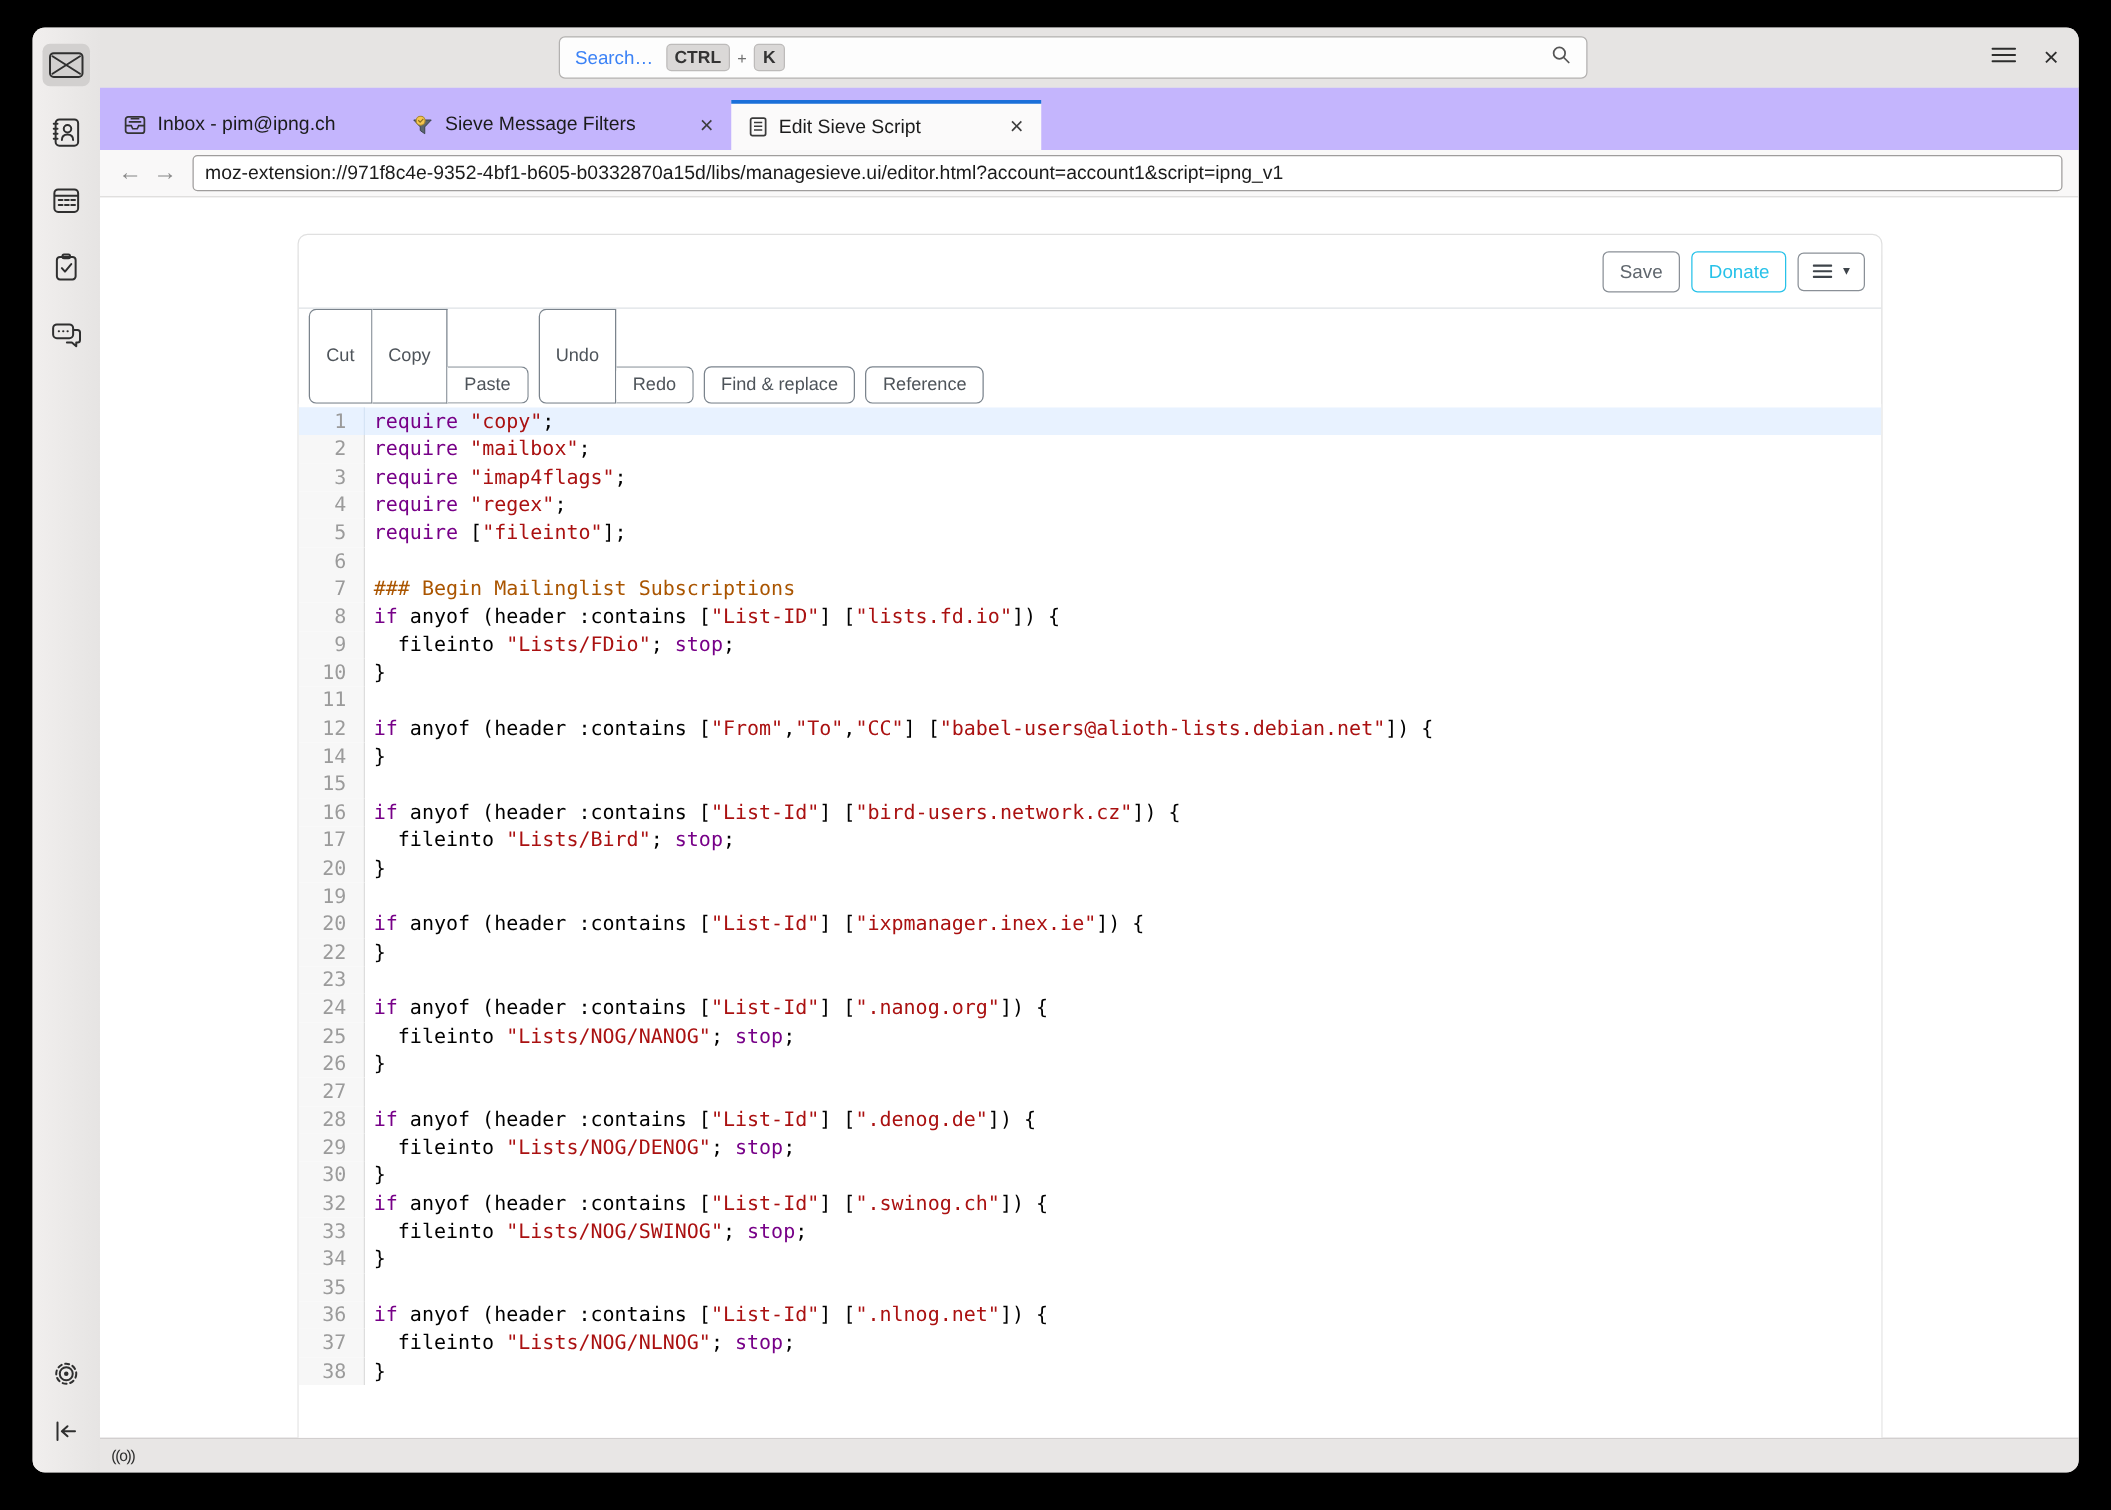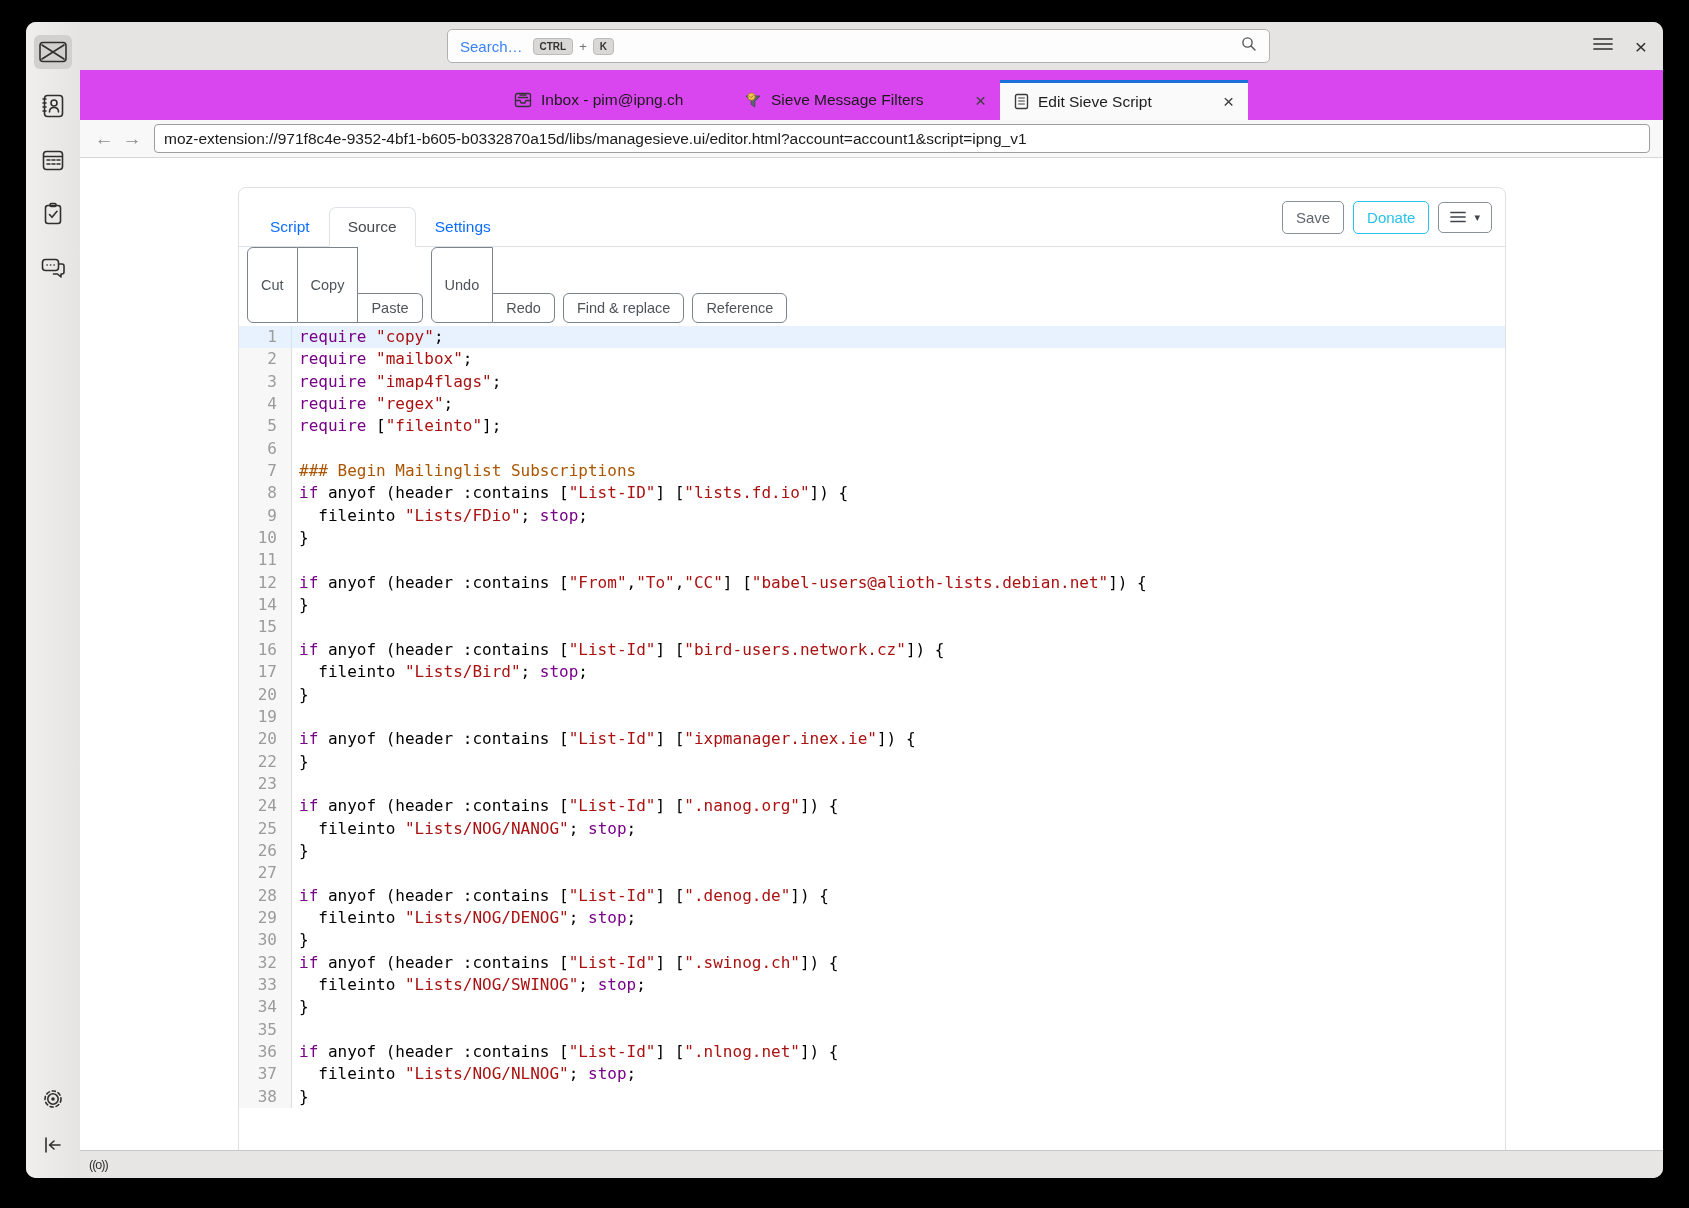--- a/index.html
+++ b/index.html
@@ -18,29 +18,29 @@
   .icon-stroke { stroke:#2f2f2f; fill:none; stroke-width:1.6; stroke-linecap:round; stroke-linejoin:round; }
 
   
   .main { flex:1; display:flex; flex-direction:column; min-width:0; }
 
   
   .toolbar { height:48px; flex:0 0 48px; background:#e6e4e3; position:relative; }
   .searchbar { position:absolute; left:367px; top:7px; width:823px; height:34px; background:#fdfdfd;
                border:1px solid #b3b1b0; border-radius:5px; display:flex; align-items:center; padding:0 12px; }
   .searchbar .ph { color:#3b82f6; font-size:15px; margin-right:10px; }
-  .keycap { background:#dad8d7; border:1px solid #bdbbba; border-radius:4px; font-size:10px; font-weight:bold;
+  .keycap { background:#dad8d7; border:1px solid #bdbbba; border-radius:4px; font-size:14px; font-weight:bold;
             color:#333; padding:2px 6px; line-height:1.1; }
   .plus { color:#6f6f6f; font-size:13px; margin:0 6px; }
   .searchbar .mag { margin-left:auto; }
   .win-controls { position:absolute; right:16px; top:0; height:100%; display:flex; align-items:center; gap:22px; }
   .win-close { font-size:21px; font-weight:300; color:#2d2d2d; line-height:1; }
 
   
-  .tabstrip { height:50px; flex:0 0 50px; background:#d946ef; display:flex; align-items:flex-end; padding-left:5px;justify-content:center; }
+  .tabstrip { height:50px; flex:0 0 50px; background:#c4b5fd; display:flex; align-items:flex-end; padding-left:5px; }
   .tab { height:40px; display:flex; align-items:center; gap:9px; padding:0 14px; font-size:15.5px; color:#1b1b1b; }
   .tab .label { white-space:nowrap; overflow:hidden; }
   .tab .tclose { margin-left:auto; font-size:19px; color:#3e3e3e; line-height:1; font-weight:300; }
   .tab.active { background:#fbfafa; border-top:3px solid #1a6fd9; }
 
   
   .urlrow { height:38px; flex:0 0 38px; background:#f9f8f8; border-bottom:1px solid #d8d6d5;
             display:flex; align-items:center; padding:0 13px 0 10px; }
   .navarrow { font-size:19px; color:#8a8a8a; width:28px; text-align:center; }
   .urlinput { flex:1; height:29px; background:#fff; border:1px solid #9f9d9c; border-radius:4px;
@@ -201,25 +201,20 @@
     <div class="urlrow">
       <span class="navarrow">←</span>
       <span class="navarrow">→</span>
       <div class="urlinput" style="margin-left:8px;">moz-extension://971f8c4e-9352-4bf1-b605-b0332870a15d/libs/managesieve.ui/editor.html?account=account1&amp;script=ipng_v1</div>
     </div>
 
     <div class="content">
       <div class="card">
 
         <div class="card-header">
-          <div class="nav-tabs">
-            <span class="nav-link">Script</span>
-            <span class="nav-link active">Source</span>
-            <span class="nav-link">Settings</span>
-          </div>
           <div class="hdr-actions">
             <button class="btn btn-save">Save</button>
             <button class="btn btn-donate">Donate</button>
             <button class="btn btn-menu">
               <svg width="16" height="12" viewBox="0 0 16 12">
                 <path d="M1 1.5 h14 M1 6 h14 M1 10.5 h14" stroke="#3e444a" stroke-width="1.7" stroke-linecap="round"></path>
               </svg>
               <span class="caret">▾</span>
             </button>
           </div>

